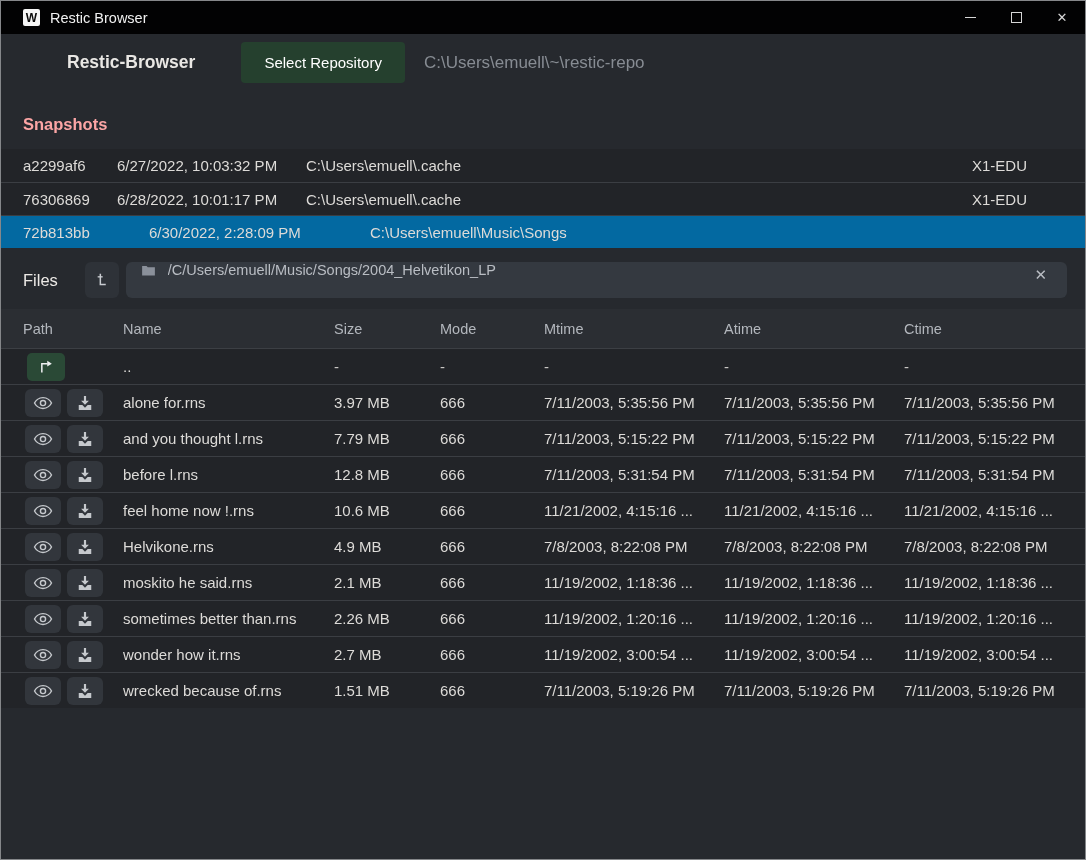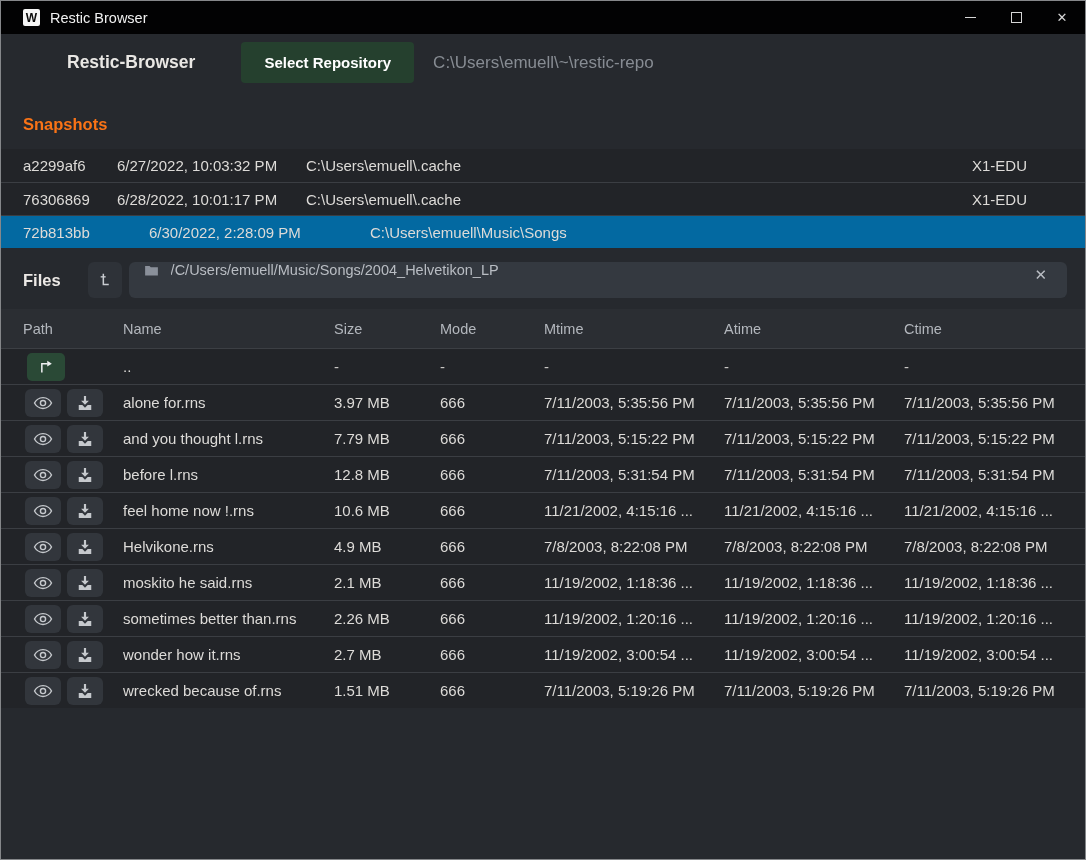--- a/index.html
+++ b/index.html
@@ -41,29 +41,29 @@
     height: 57px; flex: none;
     display: flex; align-items: center;
     padding: 0 22px;
   }
   .app-title { color: #e9e7e4; font-size: 17.5px; font-weight: 700; margin-left: 44px; }
   .repo-btn {
     margin-left: 46px;
     background: #25402e; color: #ffffff;
     border: 0; border-radius: 4px;
     font-family: "Liberation Sans", sans-serif;
-    font-weight: 700; font-size: 15px;
+    font-weight: 400; font-size: 15px;
     padding: 12px 23px; cursor: pointer;
   }
   .repo-path { margin-left: 19px; color: #878c93; font-size: 17px; }
   
   .section-heading {
     height: 58px; flex: none;
     padding: 24px 0 0 22px;
-    color: #f97316; font-size: 16.5px; font-weight: 700;
+    color: #fca5a5; font-size: 16.5px; font-weight: 700;
   }
   
   .snap-grid {
     display: grid;
     grid-template-columns: 94px 189px 335px 331px 1fr;
     padding-left: 22px; align-items: center;
   }
   .files-grid {
     display: grid;
     grid-template-columns: 100px 211px 106px 104px 180px 180px 1fr;
@@ -85,21 +85,21 @@
   .cell { overflow: hidden; white-space: nowrap; text-overflow: ellipsis; padding-right: 8px; }
   .dash { color: #c9c7c4; }
   
   .spacer-sm { height: 13px; flex: none; }
   .spacer-xs { height: 10px; flex: none; }
   .files-bar {
     height: 38px; flex: none;
     display: flex; align-items: center;
     padding: 0 18px 0 22px;
   }
-  .files-label { color: #ece9e6; font-size: 16.5px; font-weight: 700; }
+  .files-label { color: #ece9e6; font-size: 16.5px; font-weight: 400; }
   .tree-btn {
     margin-left: 27px;
     width: 34px; height: 36px;
     background: #2e3238; border: 0; border-radius: 6px;
     color: #c9ccd1; cursor: pointer;
     display: flex; align-items: center; justify-content: center;
   }
   .path-bar {
     flex: 1; height: 36px; margin-left: 7px;
     background: #343940; border-radius: 6px;

